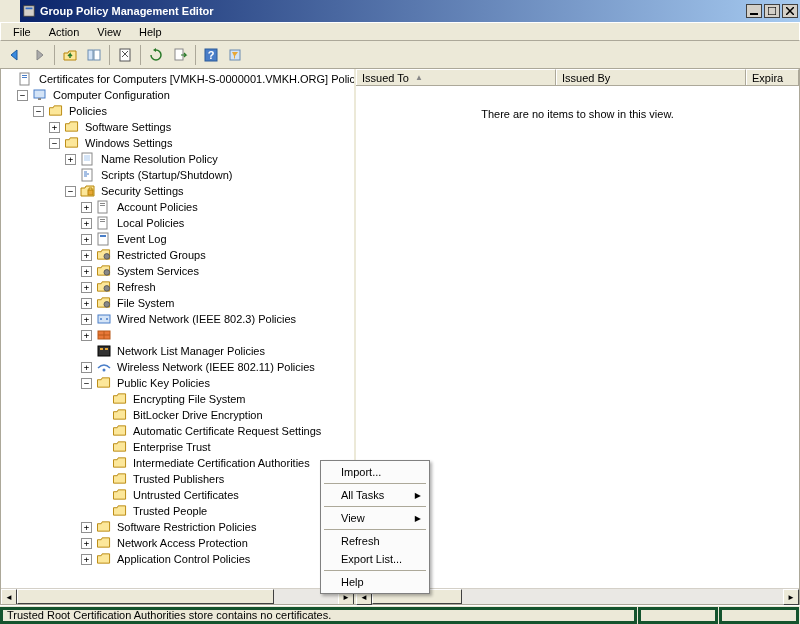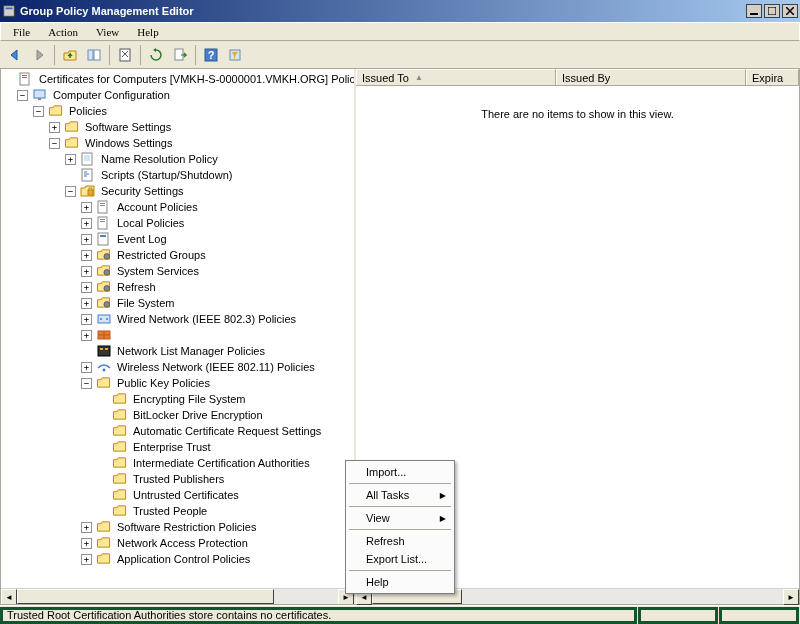--- a/index.html
+++ b/index.html
@@ -1,25 +1,25 @@
 <!DOCTYPE html>
 <html><head>
 <meta charset="utf-8">
 <style>
 * { box-sizing: border-box; margin: 0; padding: 0; font-family: Tahoma, sans-serif; font-size: 11px; }
 body { background: #ece9d8; width: 800px; height: 624px; overflow: hidden; position: relative; }
 
-.titlebar { background: linear-gradient(to right, #0a246a 0%, #a6caf0 100%); height: 22px; display: flex; align-items: center; padding: 9px 2px; color: #fff; font-weight: bold; }
+.titlebar { background: linear-gradient(to right, #0a246a 0%, #a6caf0 100%); height: 22px; display: flex; align-items: center; padding: 9px 2px; color: #fff; font-weight: bold; margin-left: 20px; }
 .titlebar .icon { width: 14px; height: 14px; margin-right: 4px; display: flex; align-items: center; justify-content: center; }
 .titlebar .title { flex: 1; }
 .titlebar .win-btns { display: flex; gap: 2px; }
 .titlebar .win-btn { width: 16px; height: 14px; background: #d4d0c8; border: 1px solid #404040; display: flex; align-items: center; justify-content: center; color: #000; font-family: sans-serif; font-size: 10px; line-height: 1; cursor: default; }
 
 .menubar { height: 19px; background: #ece9d8; border: 1px solid #fff; border-top-color: #fff; border-bottom: 1px solid #aca899; display: flex; align-items: center; padding-left: 4px; gap: 2px; }
-.menubar span { padding: 2px 8px; font-family: Liberation Serif, serif; }
+.menubar span { padding: 2px 8px; }
 
 .toolbar { height: 28px; background: #ece9d8; border-bottom: 1px solid #aca899; display: flex; align-items: center; padding: 0 4px; gap: 2px; }
 .tool-btn { width: 22px; height: 22px; display: flex; align-items: center; justify-content: center; border: 1px solid transparent; }
 .tool-sep { width: 1px; height: 20px; background: #aca899; margin: 0 2px; }
 
 .content { display: flex; height: calc(100% - 22px - 19px - 28px - 19px); border: 1px solid #aca899; border-top: none; }
 
 .tree-pane { width: 355px; background: #fff; overflow: hidden; position: relative; display: flex; flex-direction: column; border-right: 2px solid #ece9d8; }
 .tree-inner { flex: 1; overflow: hidden; padding: 2px; }
 .tree-row { display: flex; align-items: center; height: 16px; white-space: nowrap; }
@@ -431,21 +431,21 @@
 </div>
 
 <div class="statusbar">
   <div class="pane main">
       <span>Trusted Root Certification Authorities store contains no certificates.</span>
     </div>
   <div class="pane small"></div>
   <div class="pane small"></div>
 </div>
 
-<div class="context-menu" style="left:345px; top:460px">
+<div class="context-menu" style="left:320px; top:460px">
   <div class="item">
       <span>Import...</span>
     </div>
   <div class="sep"></div>
   <div class="item">
       <span>All Tasks</span>
       <span class="arrow">▶</span>
     </div>
   <div class="sep"></div>
   <div class="item">

